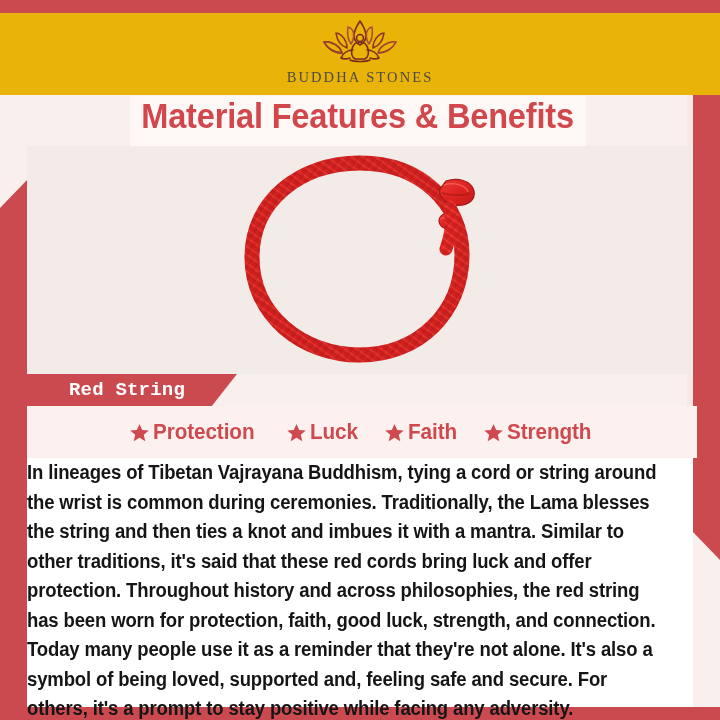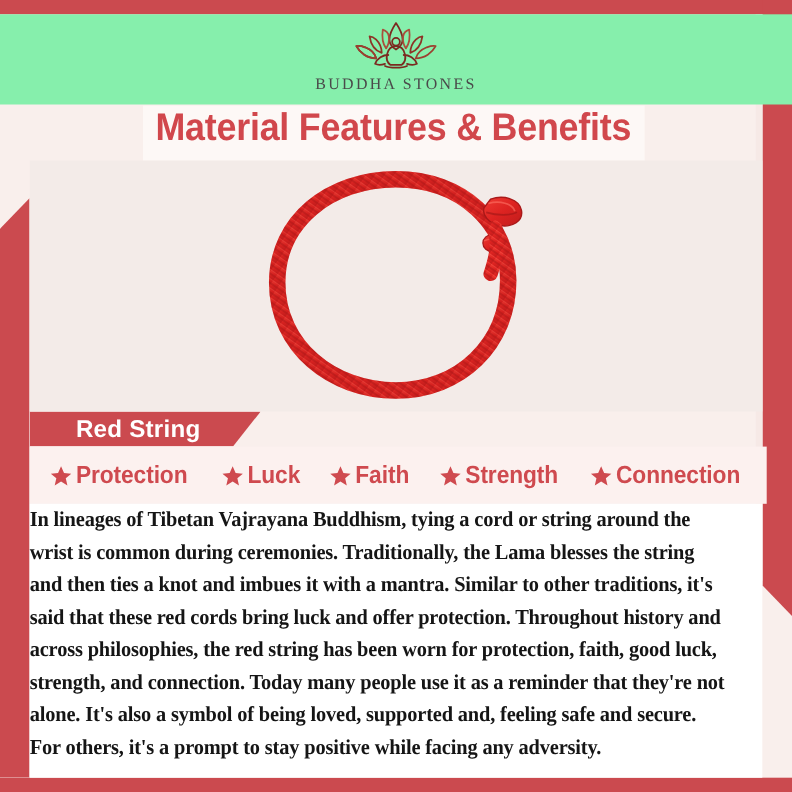--- a/index.html
+++ b/index.html
@@ -56,21 +56,21 @@
     background: #f6e9e6;
   }
 
   
   .header {
     position: absolute;
     left: 0;
     top: 13px;
     width: 720px;
     height: 82px;
-    background: #86efac;
+    background: #eab308;
   }
   .logo-wrap {
     position: absolute;
     left: 0;
     top: 0;
     width: 720px;
     display: flex;
     flex-direction: column;
     align-items: center;
   }
@@ -133,23 +133,24 @@
     width: 210px;
     height: 32px;
     background: #cb4a4f;
     clip-path: polygon(0 0, 100% 0, 88% 100%, 0 100%);
     display: flex;
     align-items: center;
   }
   .label-text {
     margin-left: 42px;
     color: #ffffff;
-    font-size: 22px;
+    font-size: 19px;
     font-weight: 700;
     letter-spacing: 0.2px;
+    font-family: Liberation Mono, monospace;
   }
   .label-strip {
     position: absolute;
     left: 27px;
     top: 374px;
     width: 666px;
     height: 32px;
     background: #f0e6e3;
     z-index: -1;
   }
@@ -190,21 +191,20 @@
   }
 
   
   .body-panel {
     position: absolute;
     left: 27px;
     top: 458px;
     width: 666px;
     height: 249px;
     background: #ffffff;
-    font-family: Liberation Serif, serif;
   }
   .body-text {
     position: absolute;
     left: 0px;
     top: 0px;
     width: 666px;
     margin: 0;
     font-size: 19.4px;
     font-weight: 700;
     line-height: 29.5px;
@@ -313,26 +313,20 @@
       <span class="feature-label">Faith</span>
     </div>
 
     <div class="feature">
       <svg class="star" viewBox="0 0 24 24">
         <path fill="currentColor" d="M12 2.2 L15.1 9.1 L22.6 9.8 L16.9 14.7 L18.6 22 L12 18.1 L5.4 22 L7.1 14.7 L1.4 9.8 L8.9 9.1 Z"></path>
       </svg>
       <span class="feature-label">Strength</span>
     </div>
 
-    <div class="feature">
-      <svg class="star" viewBox="0 0 24 24">
-        <path fill="currentColor" d="M12 2.2 L15.1 9.1 L22.6 9.8 L16.9 14.7 L18.6 22 L12 18.1 L5.4 22 L7.1 14.7 L1.4 9.8 L8.9 9.1 Z"></path>
-      </svg>
-      <span class="feature-label">Connection</span>
-    </div>
 
   </div>
 
   <div class="body-panel">
     <p class="body-text">In lineages of Tibetan Vajrayana Buddhism, tying a cord or string around the wrist is common during ceremonies. Traditionally, the Lama blesses the string and then ties a knot and imbues it with a mantra. Similar to other traditions, it's said that these red cords bring luck and offer protection. Throughout history and across philosophies, the red string has been worn for protection, faith, good luck, strength, and connection. Today many people use it as a reminder that they're not alone. It's also a symbol of being loved, supported and, feeling safe and secure. For others, it's a prompt to stay positive while facing any adversity.</p>
   </div>
 
 </div>
 
 </body></html>

